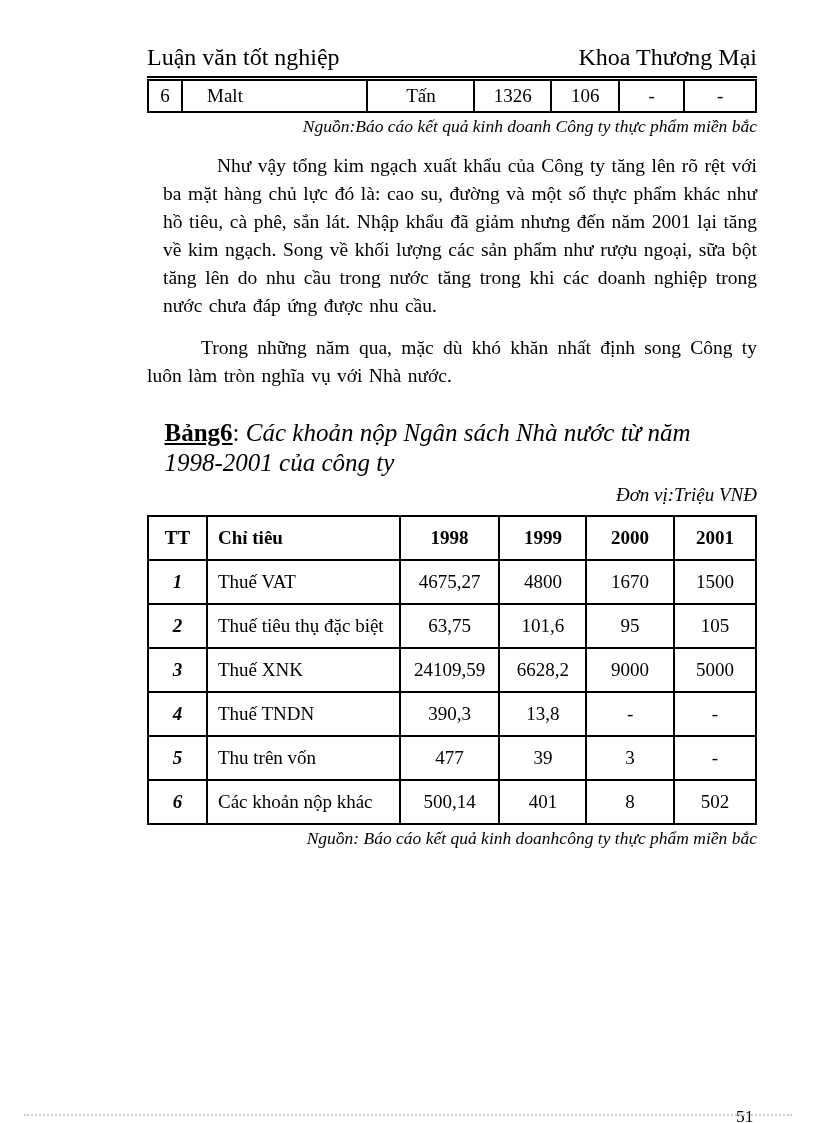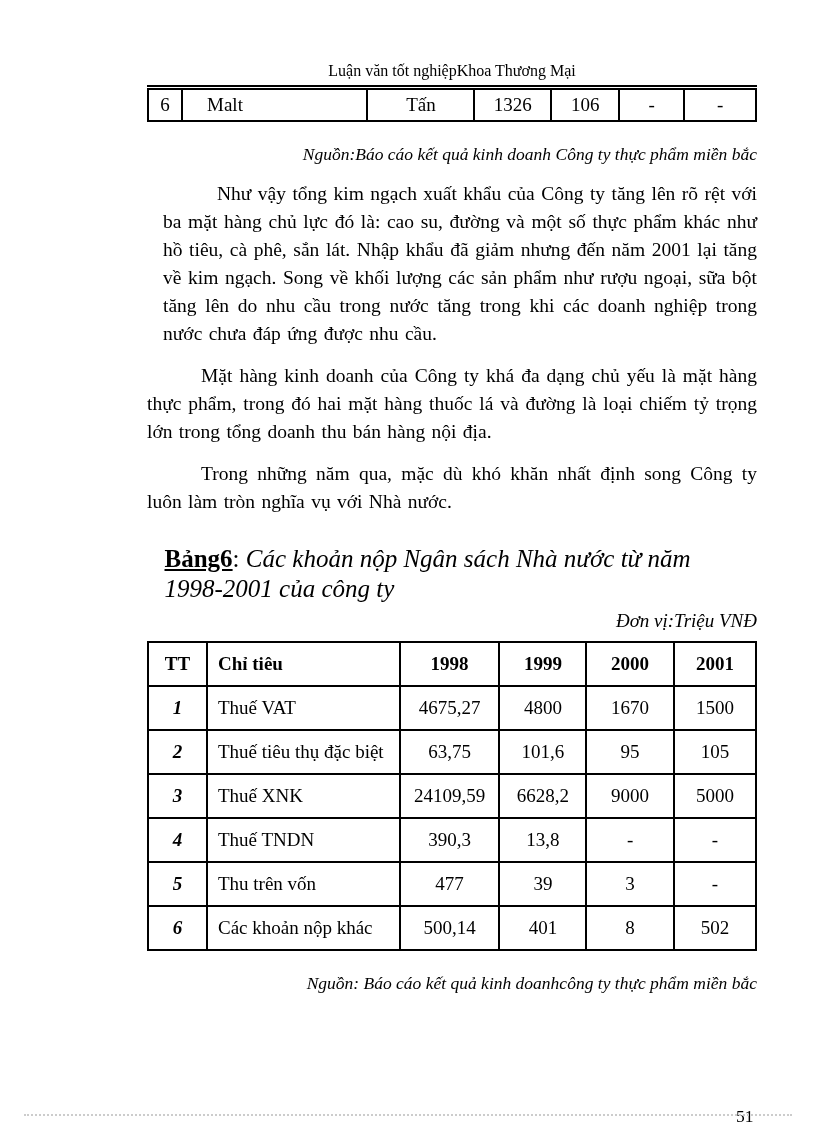--- a/index.html
+++ b/index.html
@@ -6,34 +6,34 @@
   body {
     width:816px; height:1123px;
     background:#ffffff;
     color:#000000;
     font-family:"Liberation Serif","DejaVu Serif",serif;
   }
   .page { position:relative; width:816px; height:1123px; overflow:hidden; background:#fff; }
   .content { position:absolute; left:147px; top:44px; width:610px; }
 
   .doc-header {
-    display:flex; justify-content:center; align-items:flex-end;
-    font-size:16px; padding-bottom:5px; border-bottom:2px solid #000;margin-top:18px;
+    display:flex; justify-content:space-between; align-items:flex-end;
+    font-size:24px; padding-bottom:5px; border-bottom:2px solid #000;
   }
 
   table.t1 { width:100%; border-collapse:collapse; margin-top:1px; table-layout:fixed; }
   .t1 td {
     border:2px solid #000; height:30px; font-size:19px;
     text-align:center; padding:0 4px; overflow:hidden; white-space:nowrap;
   }
   .t1 td.name { text-align:left; padding-left:24px; }
   .t1 col.c0{width:5.6%} .t1 col.c1{width:30.5%} .t1 col.c2{width:17.6%}
   .t1 col.c3{width:12.6%} .t1 col.c4{width:11.2%} .t1 col.c5{width:10.7%} .t1 col.c6{width:11.8%}
 
-  .source { font-style:italic; font-size:17.5px; text-align:right; margin-top:22px; }
+  .source { font-style:italic; font-size:17.5px; text-align:right; margin-top:3px; }
 
   .para {
     font-size:19.5px; line-height:28px; text-align:justify;
     text-indent:54px; margin:14px 0 0 0; word-spacing:1.5px;
   }
   .para.first { margin-top:15px;margin-left:16px; }
 
   .caption {
     text-align:left; font-size:25px; line-height:30px;
     margin:28px auto 0 auto; max-width:575px;
@@ -89,21 +89,20 @@
         <td>106</td>
         <td>-</td>
         <td>-</td>
       </tr>
     </tbody>
       </table>
 
     <div class="source">Nguồn:Báo cáo kết quả kinh doanh Công ty thực phẩm miền bắc</div>
 
     <p class="para first">Như vậy tổng kim ngạch xuất  khẩu của Công ty tăng lên rõ rệt với ba mặt hàng chủ lực đó là: cao su, đường và một số thực phẩm khác như hồ tiêu, cà phê, sắn lát. Nhập khẩu đã giảm nhưng đến năm 2001 lại tăng về kim ngạch. Song về khối lượng các sản phẩm như rượu ngoại, sữa bột tăng lên do nhu cầu trong nước tăng trong khi các doanh nghiệp trong nước chưa đáp ứng được nhu cầu.</p>
-    <p class="para">Mặt hàng kinh doanh của Công ty khá đa dạng chủ yếu là mặt hàng thực phẩm, trong đó hai mặt hàng thuốc lá và đường là loại chiếm tỷ trọng lớn trong tổng doanh thu bán hàng nội địa.</p>
     <p class="para">Trong những năm qua, mặc dù khó khăn nhất định song Công ty luôn làm tròn nghĩa vụ với Nhà nước.</p>
 
     <div class="caption">
       <span class="cap-label">Bảng6</span><span class="cap-sep">: </span><span class="cap-text">Các khoản nộp Ngân sách Nhà nước từ năm 1998-2001 của công ty</span>
     </div>
 
     <div class="unit">Đơn vị:Triệu VNĐ</div>
 
     <table class="t2">
       <colgroup>

